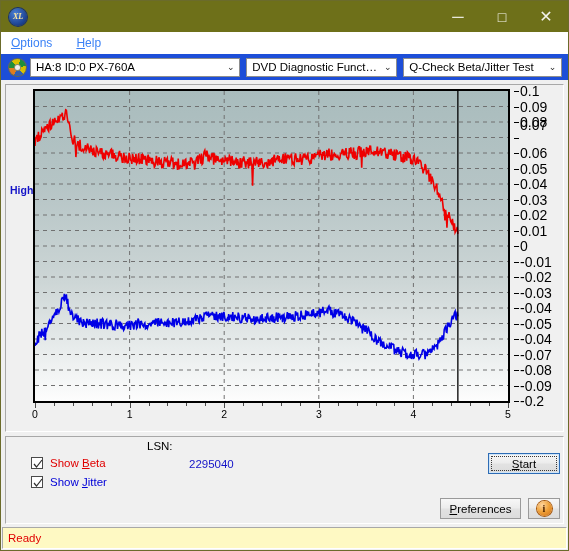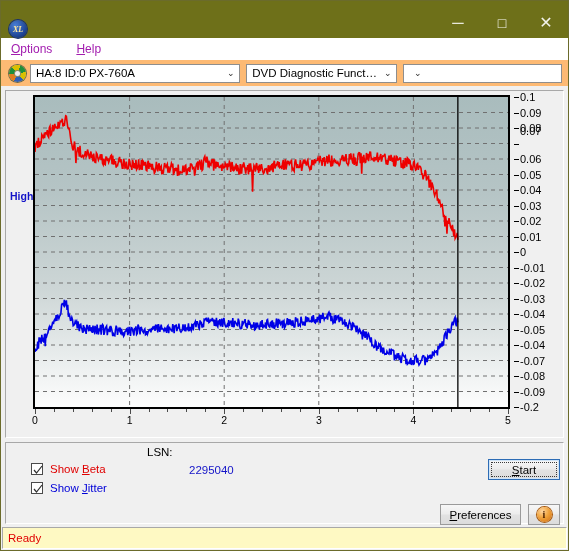--- a/index.html
+++ b/index.html
@@ -12,23 +12,23 @@
   }
   .window{
     position:absolute;left:0;top:0;width:569px;height:551px;
     box-sizing:border-box;
     border:1px solid #6b6b2b;
     background:#f0f0f0;
     display:flex;flex-direction:column;
   }
   
   .titlebar{
-    height:37px;min-height:31px;
+    height:31px;min-height:31px;
     background:#6e7019;
-    display:flex;align-items:flex-end;
+    display:flex;align-items:center;
     position:relative;
   }
   .app-icon{
     width:18px;height:18px;border-radius:50%;
     margin-left:8px;margin-right:8px;
     background:radial-gradient(circle at 35% 30%, #4a7fd4 0%, #1a3f8f 70%, #10265c 100%);
     display:flex;align-items:center;justify-content:center;
     font-size:8px;font-weight:bold;color:#ffe9a0;
     font-family:"Liberation Serif", serif;
     font-style:italic;
@@ -43,25 +43,25 @@
     color:#f2f2ea;font-size:14px;
   }
   .win-btn.min{font-size:16px;}
   .win-btn.close{font-size:16px;}
   
   .menubar{
     height:21px;min-height:21px;background:#ffffff;
     display:flex;align-items:center;padding-left:8px;
     border-bottom:1px solid #ffffff;
   }
-  .menuitem{padding:0 10px 0 2px;margin-right:12px;color:#a21caf;font-size:12px;}
+  .menuitem{padding:0 10px 0 2px;margin-right:12px;color:#3b82f6;font-size:12px;}
   .menuitem u{text-decoration:underline;}
   
   .selbar{
-    height:26px;min-height:26px;background:#fdba74;
+    height:26px;min-height:26px;background:#1d4ed8;
     display:flex;align-items:center;padding:0 6px;
   }
   .disc-icon{
     width:17px;height:17px;border-radius:50%;margin:0 4px 0 2px;
     background:
       conic-gradient(from 20deg,#1f8f3a 0deg 60deg,#d9c000 60deg 120deg,#2f5fb5 120deg 185deg,
                      #e07d1f 185deg 245deg,#1f8f3a 245deg 300deg,#d9c000 300deg 360deg);
     position:relative;
     box-shadow:0 0 0 1px #6a6a4a;
   }
@@ -107,21 +107,21 @@
     left:27px;top:4px;width:477px;height:314px;
     border:2px solid #000000;
     box-sizing:border-box;
     background:linear-gradient(to bottom,#a9bcbd 0%,#b5c4c5 30%,#cdd6d6 62%,#eef1f1 88%,#fdfdfd 100%);
     overflow:hidden;
   }
   .ytick-col{
     position:absolute;left:508px;top:0;width:58px;height:330px;
   }
   .ytick{
-    position:absolute;left:6px;font-size:11px;color:#000;
+    position:absolute;left:6px;font-size:14px;color:#000;
     transform:translateY(-50%);white-space:nowrap;
   }
   .ytick-mark{
     position:absolute;left:0px;width:5px;height:1px;background:#000;
   }
   .xaxis{
     position:absolute;left:27px;top:318px;width:477px;height:24px;
   }
   .xtick-mark{position:absolute;top:0;width:1px;height:4px;background:#4a4a4a;}
   .xtick-lbl{position:absolute;top:5px;font-size:10.5px;color:#000;transform:translateX(-50%);}
@@ -210,20 +210,21 @@
     <div class="disc-icon"></div>
     <div class="combo drive">
       <span class="lbl">HA:8 ID:0  PX-760A</span>
       <span class="arrow">⌄</span>
     </div>
     <div class="combo func">
       <span class="lbl">DVD Diagnostic Functions</span>
       <span class="arrow">⌄</span>
     </div>
     <div class="combo test">
+      <span class="lbl">Q-Check Beta/Jitter Test</span>
       <span class="arrow">⌄</span>
     </div>
   </div>
 
   <div class="chartpanel">
     <div class="plot-wrap">
       <div class="axis-label lbl-high">High</div>
       <div class="axis-label lbl-low">Low</div>
       <div class="plot">
         <svg class="trace" id="chart-svg" width="473" height="310">

